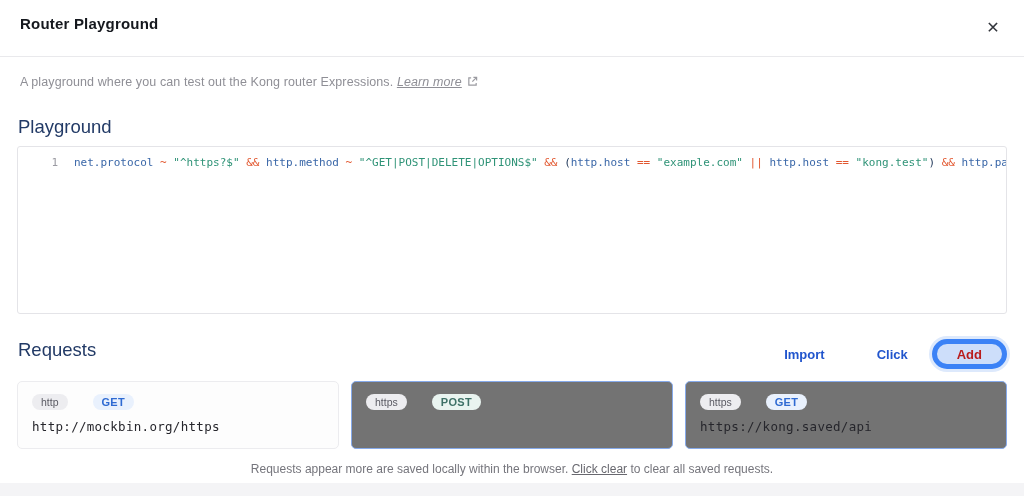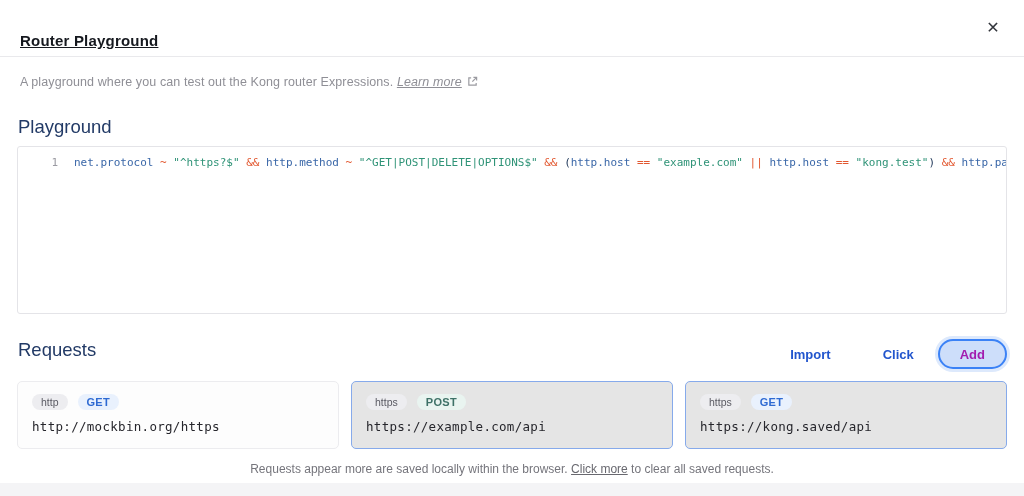--- a/index.html
+++ b/index.html
@@ -6,22 +6,22 @@
   .stage {
     position:relative; width:1024px; height:496px; background:#ffffff;
     font-family:"Liberation Sans", sans-serif; overflow:hidden;
   }
   
   .modal-header {
     position:absolute; top:0; left:0; right:0; height:56px;
     background:#ffffff; border-bottom:1px solid #e9e9ec;
   }
   .modal-title {
-    position:absolute; left:20px; top:32px; margin:0;
-    font-size:15px; font-weight:700; color:#15181e; letter-spacing:.2px;text-decoration:underline;
+    position:absolute; left:20px; top:15px; margin:0;
+    font-size:15px; font-weight:700; color:#15181e; letter-spacing:.2px;
   }
   .close-btn {
     position:absolute; right:18px; top:15px; width:26px; height:26px;
     background:none; border:none; padding:0; cursor:pointer;
     font-size:16px; line-height:26px; color:#33363c; text-align:center;
   }
   
   .intro {
     position:absolute; left:20px; top:75px;
     font-size:12.5px; color:#8f8f96; letter-spacing:.1px;
@@ -56,37 +56,37 @@
     position:absolute; right:17px; top:337px; height:34px;
     display:flex; align-items:center; gap:24px;
   }
   .link-btn {
     font-size:13px; font-weight:700; color:#2155cd; cursor:pointer;
     text-decoration:none;
     margin-left:28px;
   }
   .add-btn {
     height:30px; padding:0 20px; border-radius:16px;
-    background:#cddefa; border:2px solid #3b82f6;
+    background:#cddefa; border:5px solid #3b82f6;
     box-shadow:0 0 0 3px #dde9fc;
-    color:#a21caf; font-weight:700; font-size:13px; cursor:pointer;
+    color:#b91c1c; font-weight:700; font-size:13px; cursor:pointer;
     font-family:"Liberation Sans", sans-serif;
   }
   
   .cards {
     position:absolute; left:17px; right:17px; top:381px;
     display:flex; gap:12px;
   }
   .card {
     flex:1; height:68px; box-sizing:border-box;
     border:1px solid #ececef; border-radius:5px; background:#fdfdfd;
     padding:12px 14px; cursor:pointer;
   }
-  .card--active { border:1px solid #86aaeb; background:#e5e5e5; }
-  .badges { display:flex; gap:10px; align-items:center; }
+  .card--active { border:1px solid #86aaeb; background:#737373; }
+  .badges { display:flex; gap:25px; align-items:center; }
   .badge-scheme {
     background:#ededf0; color:#5a5a63; font-size:10.5px;
     padding:2px 9px; border-radius:9px;
   }
   .badge-method {
     font-size:11px; font-weight:700; padding:2px 9px; border-radius:9px;
     letter-spacing:.3px;
   }
   .badge-get  { color:#2e6ad2; background:#e9f1fd; }
   .badge-post { color:#3e7167; background:#e9f4f0; }
@@ -143,30 +143,29 @@
         <span class="badge-method badge-get">GET</span>
       </div>
       <div class="card-url">http://mockbin.org/https</div>
     </div>
 
     <div class="card card--active">
       <div class="badges">
         <span class="badge-scheme">https</span>
         <span class="badge-method badge-post">POST</span>
       </div>
-      <div class="card-url">https://example.com/api</div>
     </div>
 
     <div class="card card--active">
       <div class="badges">
         <span class="badge-scheme">https</span>
         <span class="badge-method badge-get">GET</span>
       </div>
       <div class="card-url">https://kong.saved/api</div>
     </div>
 
   </div>
 
-  <div class="req-footer"><span>Requests appear more are saved locally within the browser. </span><a>Click more</a><span> to clear all saved requests.</span></div>
+  <div class="req-footer"><span>Requests appear more are saved locally within the browser. </span><a>Click clear</a><span> to clear all saved requests.</span></div>
 
   <div class="bottom-strip"></div>
 
 </div>
 
 </body></html>

